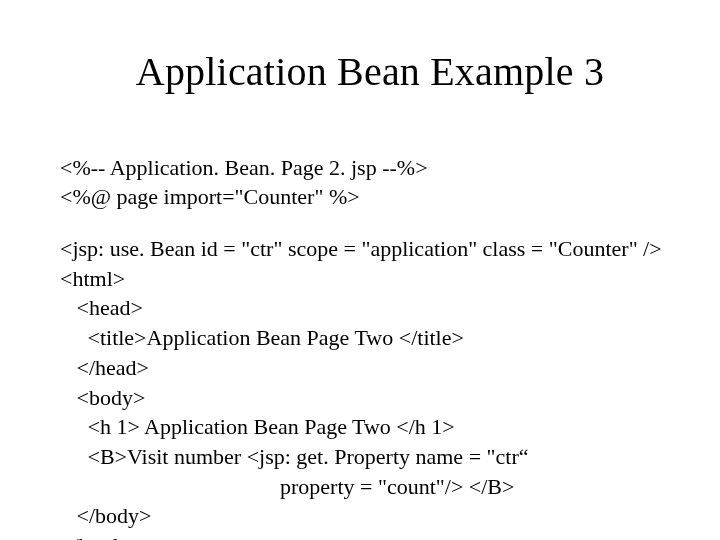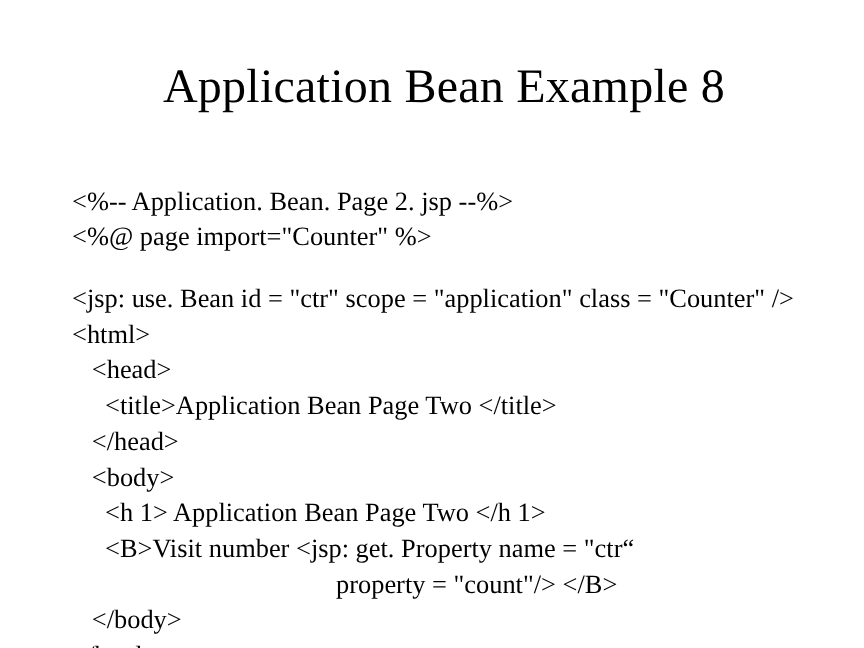--- a/index.html
+++ b/index.html
@@ -31,21 +31,21 @@
     font-family: "Times New Roman", Times, serif;
   }
   .gap {
     height: 22px;
   }
 </style>
 </head>
 <body>
 
 <div class="slide">
-  <h1 class="title">Application Bean Example 8</h1>
+  <h1 class="title">Application Bean Example 3</h1>
 
   <div class="code">
 <span>&lt;%-- Application. Bean. Page 2. jsp --%&gt;</span>
 <span>&lt;%@ page import="Counter" %&gt;</span>
 <div class="gap"></div><span>&lt;jsp: use. Bean id = "ctr" scope = "application" class = "Counter" /&gt;</span>
 <span>&lt;html&gt;</span>
 <span>   &lt;head&gt;</span>
 <span>     &lt;title&gt;Application Bean Page Two &lt;/title&gt;</span>
 <span>   &lt;/head&gt;</span>
 <span>   &lt;body&gt;</span>

